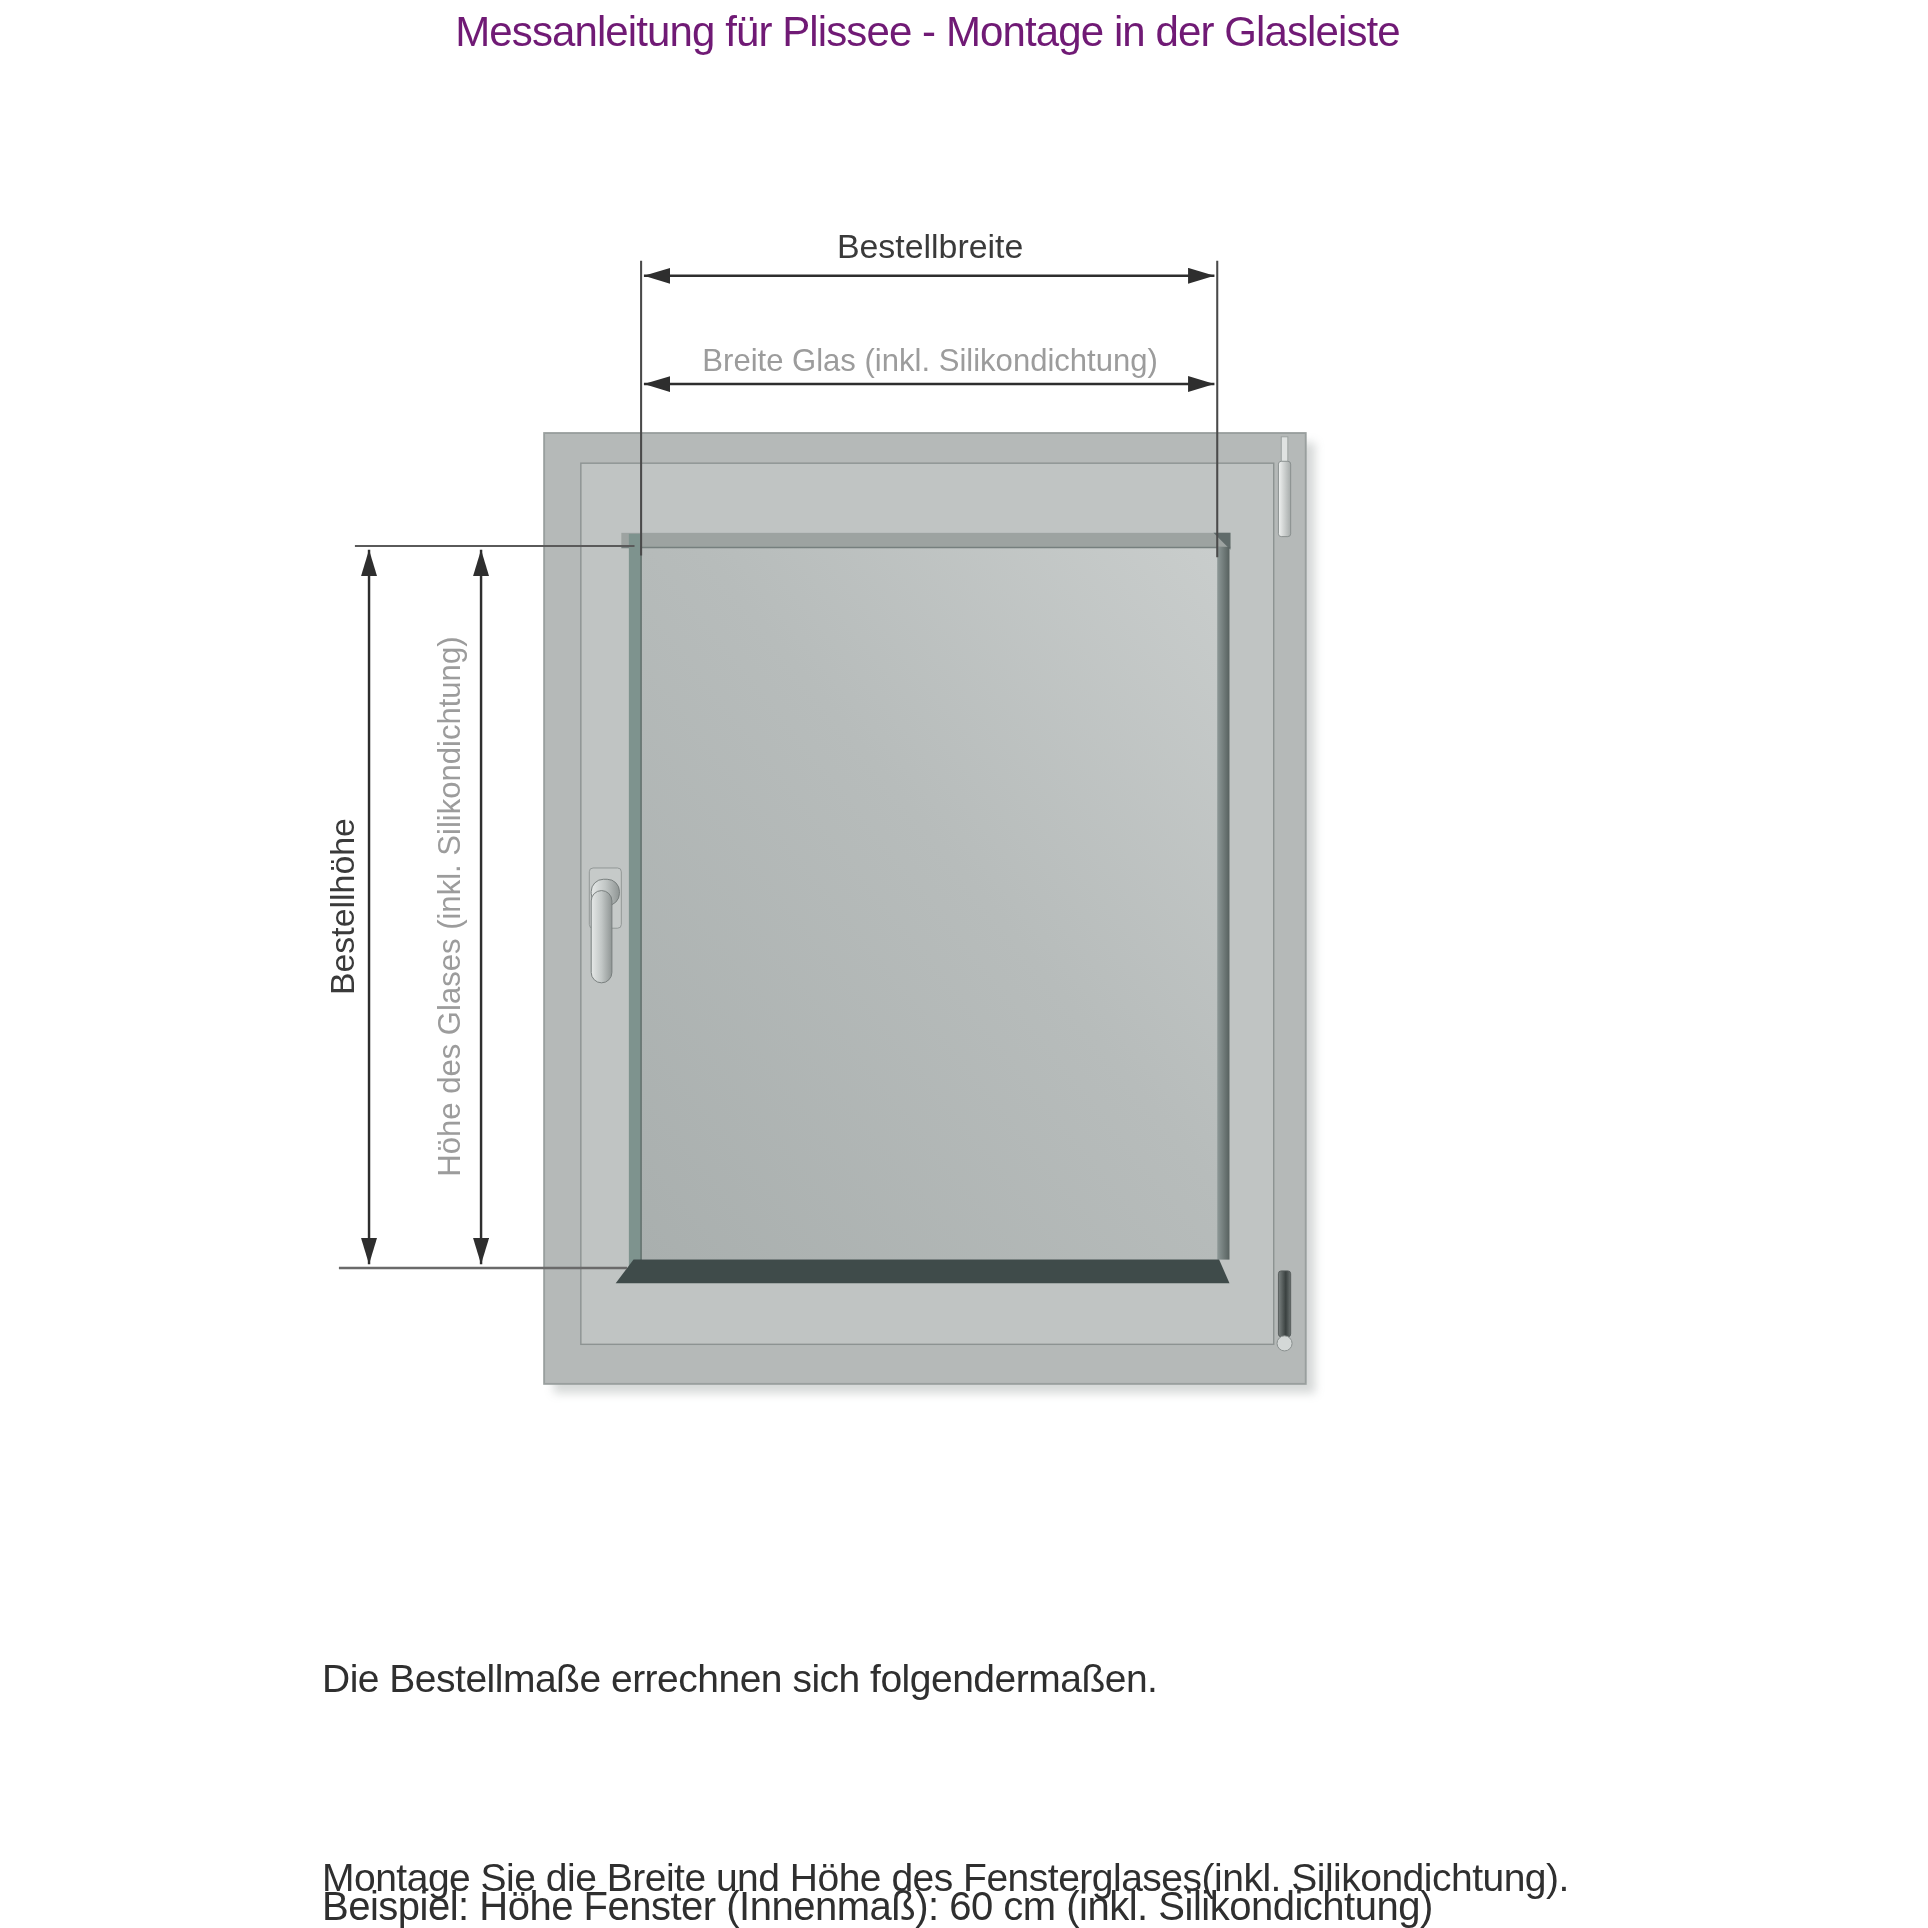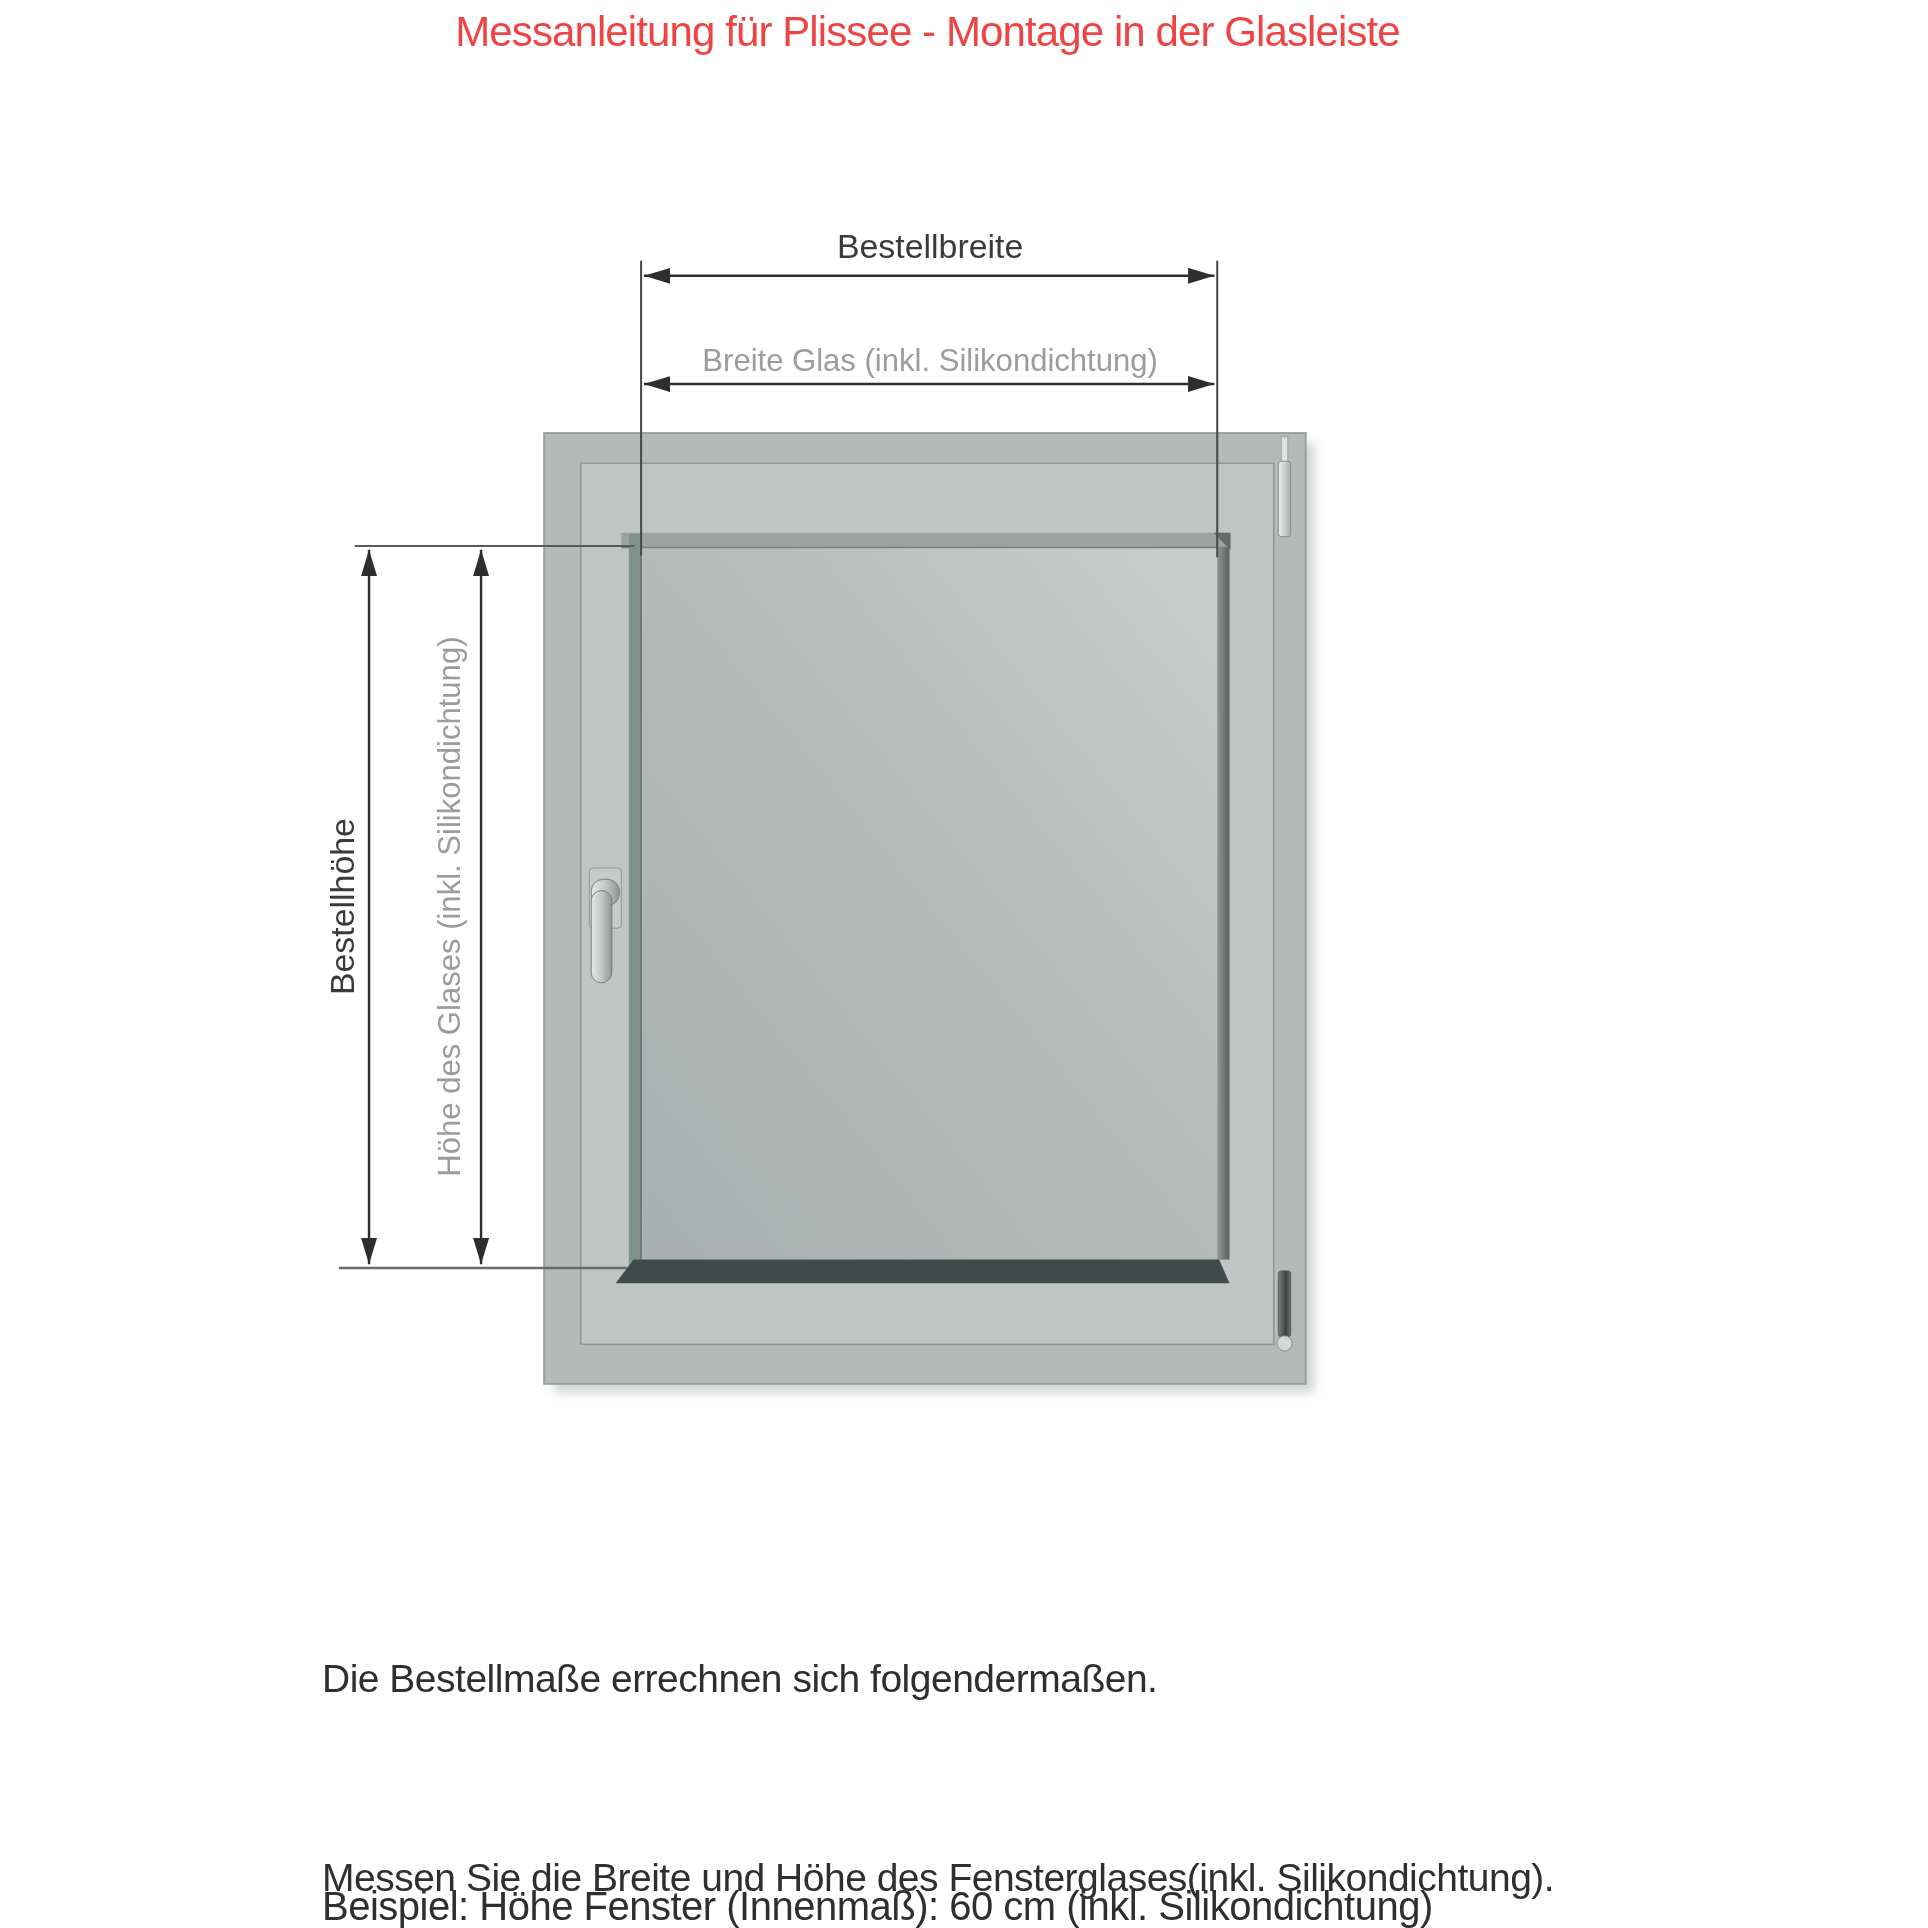--- a/index.html
+++ b/index.html
@@ -2,21 +2,21 @@
 <html style="font-size:15px"><head>
 <meta charset="utf-8">
 <style>
   html,body { margin:0; padding:0; background:#ffffff; }
   .page {
     position:relative; width:1928px; height:1928px; background:#ffffff;
     font-family:"Liberation Sans", sans-serif; overflow:hidden;
   }
   .title {
     position:absolute; top:7.5px; left:0; width:1855px; text-align:center;
-    font-size:42px; color:#ef4444; letter-spacing:-0.9px; font-weight:400;
+    font-size:42px; color:#701a75; letter-spacing:-0.9px; font-weight:400;
   }
   svg.diagram { position:absolute; left:0; top:0; width:1928px; height:1928px; }
   .instructions {
     position:absolute; left:314px; top:1518px;
     font-size:39px; line-height:61px; color:#2f2f2f; letter-spacing:-0.5px;
     white-space:pre;
   }
   .example {
     position:absolute; left:314px; top:1766px;
     font-size:40px; line-height:53px; color:#2f2f2f; letter-spacing:-0.5px;
@@ -98,21 +98,21 @@
     <line x1="511" y1="584" x2="511" y2="1343" stroke="#2e2e2e" stroke-width="2.6" marker-start="url(#arr)" marker-end="url(#arr)"></line>
 
     <text x="988" y="274" text-anchor="middle" font-size="36" fill="#3a3a3a">Bestellbreite</text>
     <text x="988" y="394" text-anchor="middle" font-size="33" fill="#9c9c9c">Breite Glas (inkl. Silikondichtung)</text>
     <text x="363" y="976" text-anchor="middle" font-size="36" fill="#3a3a3a" transform="rotate(-90 363 963)">Bestellhöhe</text>
     <text x="477" y="975" text-anchor="middle" font-size="33" fill="#9c9c9c" transform="rotate(-90 477 963)">Höhe des Glases (inkl. Silikondichtung)</text>
   </svg>
 
   <div class="instructions">
     <p>Die Bestellmaße errechnen sich folgendermaßen.</p>
-    <p>Messen Sie die Breite und Höhe des Fensterglases(inkl. Silikondichtung).</p>
+    <p>Montage Sie die Breite und Höhe des Fensterglases(inkl. Silikondichtung).</p>
     
     
   </div>
 
   <div class="example">
     <p>Beispiel: Höhe Fenster (Innenmaß): 60 cm (inkl. Silikondichtung)</p>
     
     
   </div>
 

